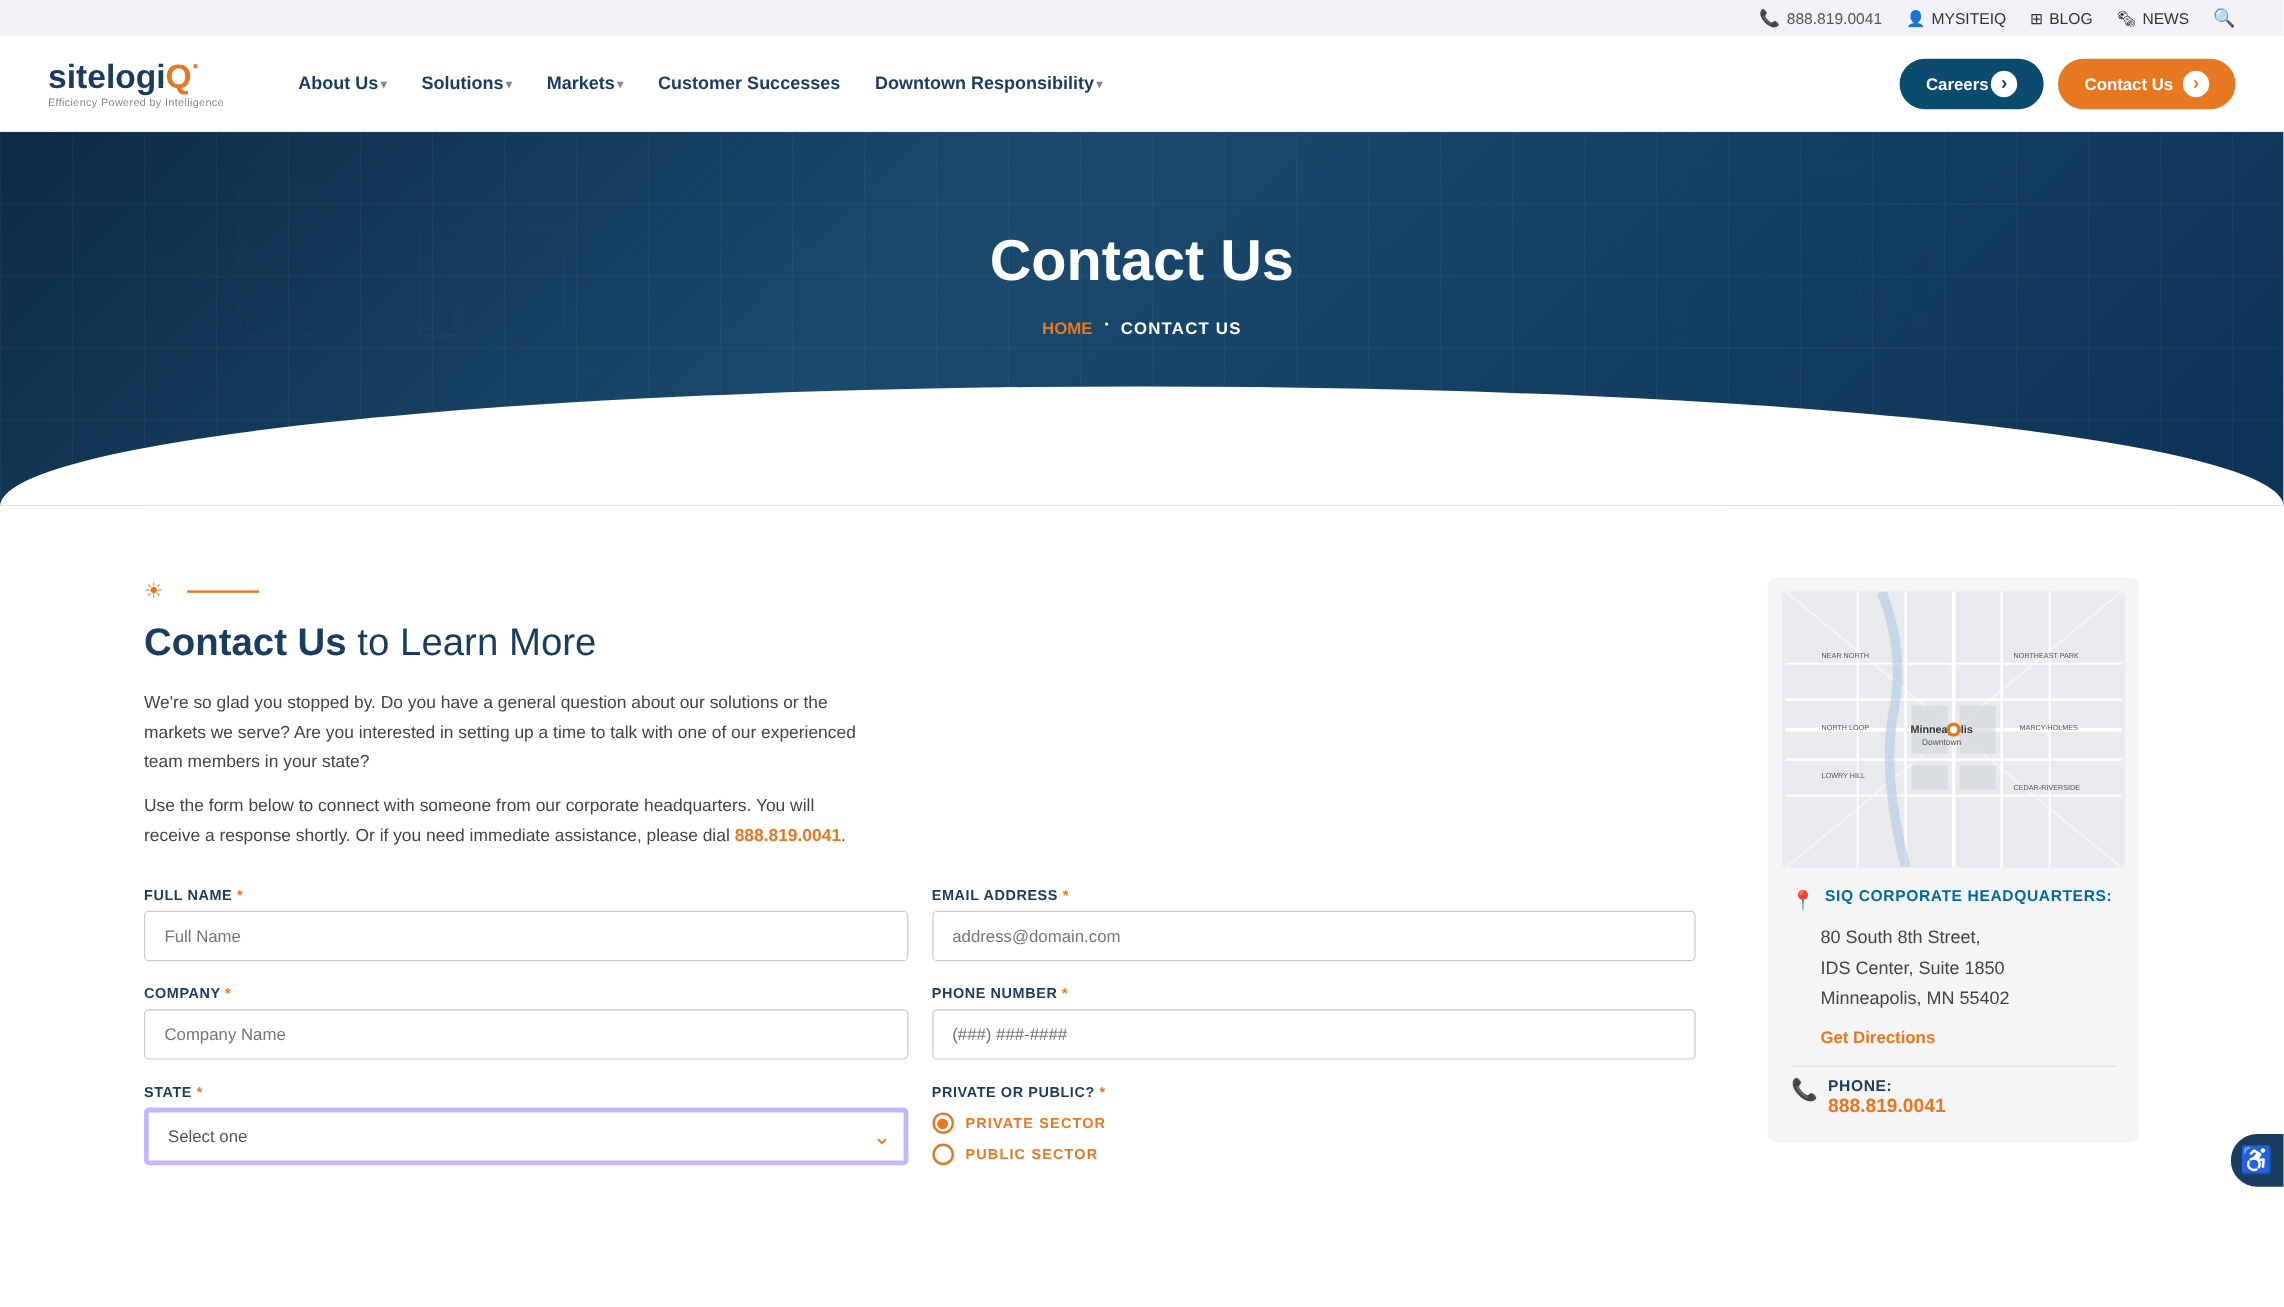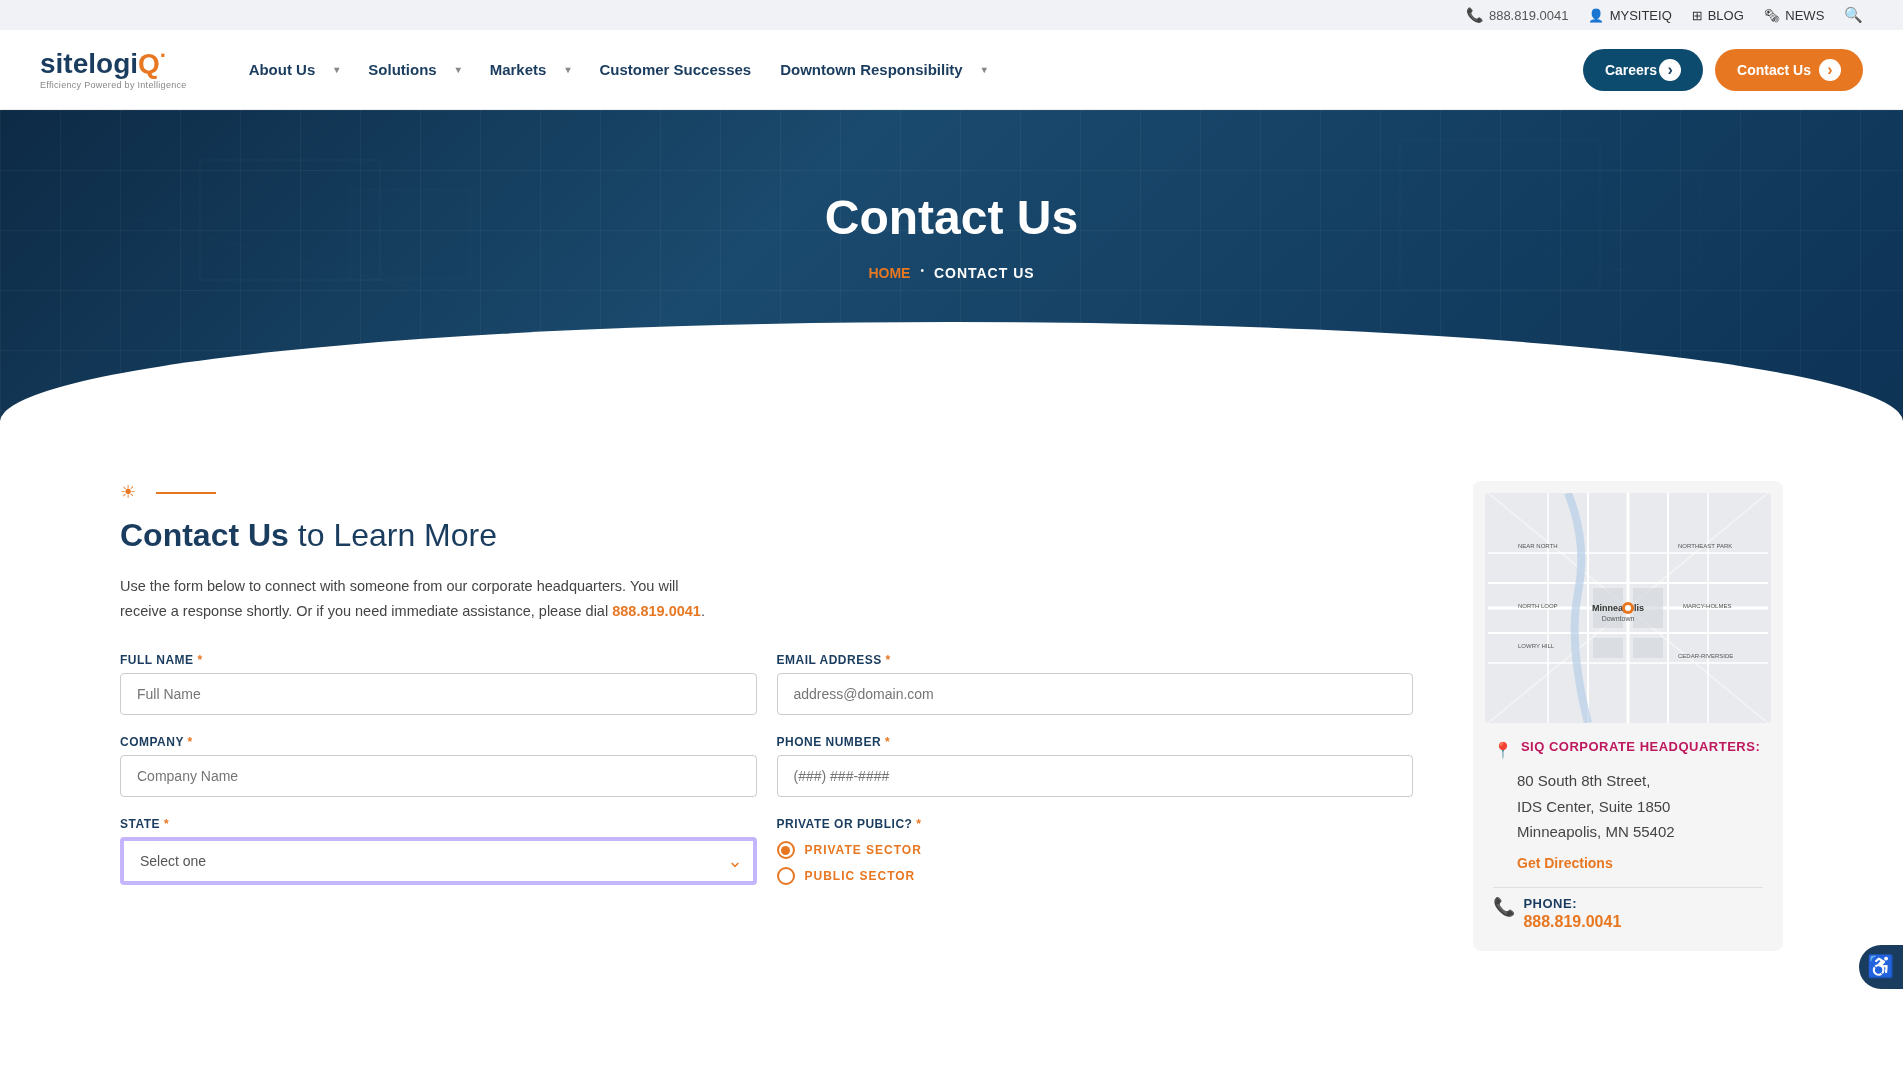--- a/index.html
+++ b/index.html
@@ -61,21 +61,21 @@
     }
     .nav-link {
       color: #1a3c5e;
       font-size: 15px;
       font-weight: 600;
       padding: 8px 12px;
       cursor: pointer;
       white-space: nowrap;
       display: flex;
       align-items: center;
-      gap: 19px;
+      gap: 2px;
     }
     .nav-chevron { font-size: 10px; color: #888; }
 
     .nav-buttons {
       display: flex;
       gap: 12px;
       align-items: center;
     }
     .btn-careers {
       background: #0c4a6e;
@@ -372,21 +372,21 @@
     .address-title {
       display: flex;
       align-items: flex-start;
       gap: 8px;
       margin-bottom: 8px;
     }
     .pin-icon { color: #1a3c5e; font-size: 16px; flex-shrink: 0; margin-top: 2px; }
     .address-label {
       font-size: 13px;
       font-weight: 800;
-      color: #be185d;
+      color: #0369a1;
       letter-spacing: 0.5px;
     }
     .address-text {
       font-size: 15px;
       color: #444;
       line-height: 1.7;
       margin-left: 24px;
       margin-bottom: 10px;
     }
     .directions-link {
@@ -532,20 +532,21 @@
   <div class="form-section">
     <div class="section-icon">
       <span class="sun-icon"></span>
       <div class="dash-line"></div>
     </div>
     <h2 class="section-title">
       <strong>Contact Us</strong>
       <span> </span>
       <span>to Learn More</span>
     </h2>
+    <p class="section-desc">We're so glad you stopped by. Do you have a general question about our solutions or the markets we serve? Are you interested in setting up a time to talk with one of our experienced team members in your state?</p>
     <p class="section-desc">
       <span>Use the form below to connect with someone from our corporate headquarters. You will receive a response shortly. Or if you need immediate assistance, please dial</span>
       <a class="phone-link">888.819.0041</a><span>.</span>
     </p>
 
     <div class="contact-form">
 
       <div class="form-row">
         <div class="form-group">
           <label class="form-label">

